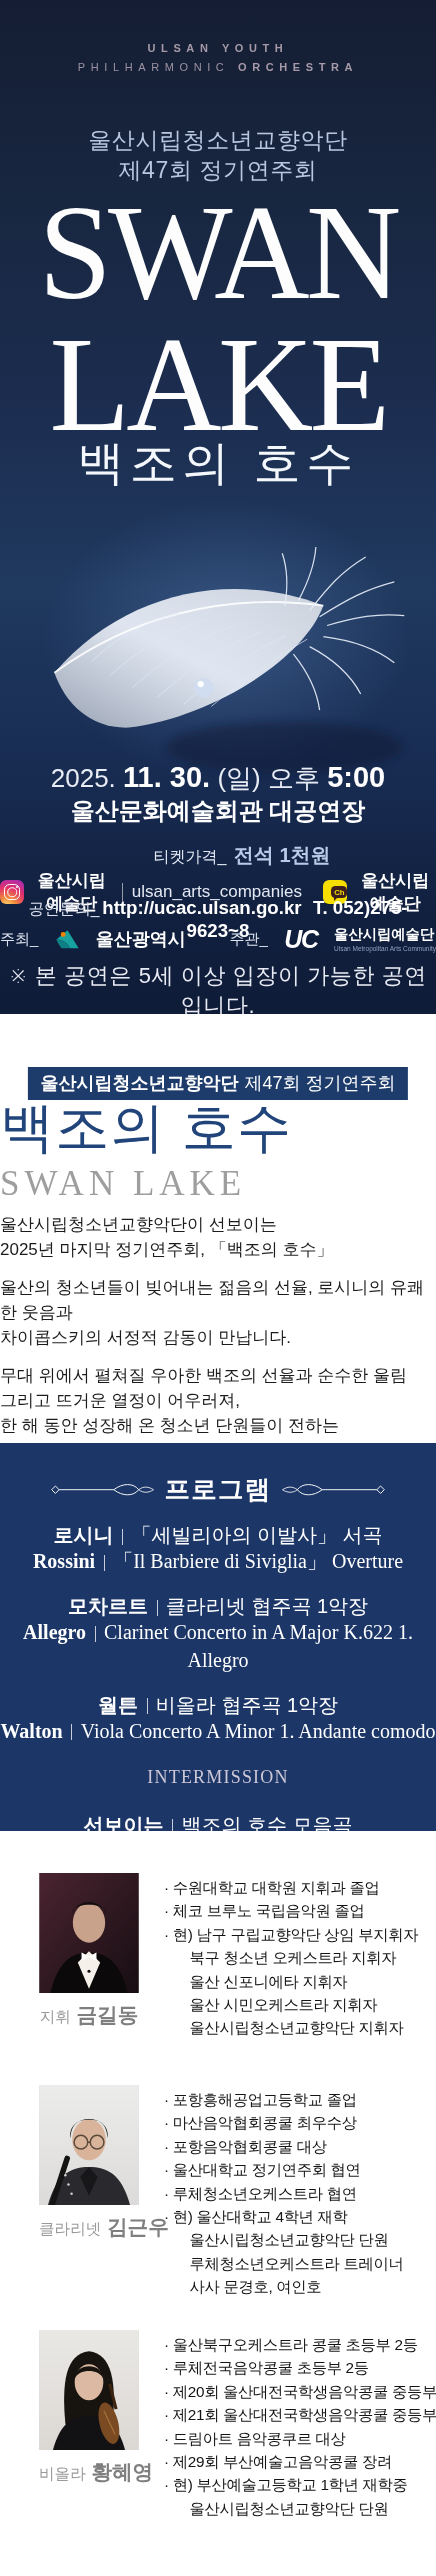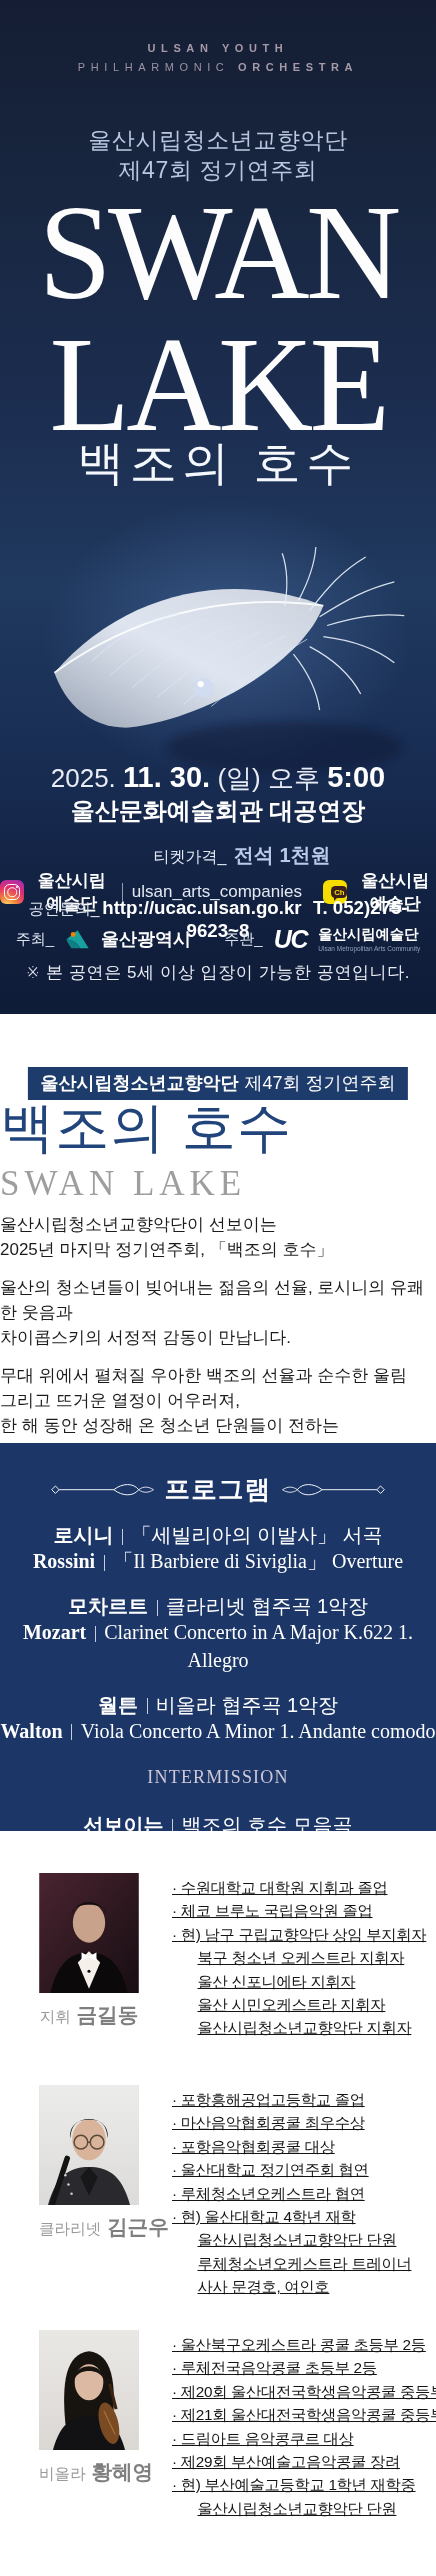--- a/index.html
+++ b/index.html
@@ -35,29 +35,29 @@
   .kk{width:24px;height:24px;border-radius:6.2px;background:#f5dd00;display:flex;align-items:center;justify-content:flex-end;flex:0 0 auto;}
   .kk-bubble{width:16px;height:12px;background:#3c1e1e;border-radius:4.4px;position:relative;color:#f5dd00;font-weight:800;font-size:7.8px;display:flex;align-items:center;justify-content:center;}
   .kk-bubble::after{content:"";position:absolute;left:3.1px;bottom:-3.1px;border:2.5px solid transparent;border-top-color:#3c1e1e;border-left-color:#3c1e1e;}
   .sns-name{font-size:17px;font-weight:800;color:#fff;}
   .sns-id{font-size:17px;font-weight:400;color:#e3e8f2;}
   .sns-sep{width:0.6px;height:17.4px;background:rgba(255,255,255,.55);margin:0 2.5px;}
   .inquiry-line{position:absolute;top:897px;left:0;width:100%;}
   .inquiry-line .lbl{font-size:15.6px;font-weight:400;color:#dfe5f0;margin-right:0;}
   .inquiry-line .url{font-size:18.7px;font-weight:800;color:#fff;}
   .inquiry-line .tel{font-size:18.7px;font-weight:800;color:#fff;margin-left:8.7px;}
-  .hosts-row{position:absolute;top:927px;left:0;width:100%;display:flex;align-items:center;justify-content:center;gap:11px;}
+  .hosts-row{position:absolute;top:927px;left:0;width:100%;display:flex;align-items:center;justify-content:space-between;gap:11px;}
   .host-lbl{font-size:15px;font-weight:300;color:#dfe5f0;}
   .host-name{font-size:18px;font-weight:800;color:#fff;}
   .uc-logo{font-size:25px;font-weight:800;font-style:italic;color:#fff;letter-spacing:-1.2px;line-height:22.4px;}
   .org-block{text-align:left;line-height:1.1;}
   .org-name{font-size:14.3px;font-weight:800;color:#fff;}
   .org-sub{font-size:6.5px;color:#8fa0bd;margin-top:1.9px;}
   .gap20{width:11.2px;}
-  .notice-line{position:absolute;top:961px;left:0;width:100%;font-size:17px;font-weight:300;color:#e8ebf3;letter-spacing:0.6px;}
+  .notice-line{position:absolute;top:961px;left:0;width:100%;font-size:22px;font-weight:300;color:#e8ebf3;letter-spacing:0.6px;}
 
   
   .intro{position:relative;width:436px;height:429px;background:#fff;text-align:left;}
   .badge{position:absolute;top:53px;left:50%;transform:translateX(-50%);background:#1e3c6b;color:#fff;font-size:18px;padding:3.7px 12.5px 5px;white-space:nowrap;}
   .badge .b{font-weight:800;}
   .badge .r{font-weight:400;margin-left:6.2px;}
   .intro-title-kr{position:absolute;top:82px;left:0;width:100%;font-size:54px;font-weight:300;color:#21457b;letter-spacing:1.2px;line-height:62px;}
   .intro-title-en{position:absolute;top:150px;left:0;width:100%;font-family:"Liberation Serif","DejaVu Serif",serif;font-size:35px;color:#9e9e9e;letter-spacing:5px;}
   .intro-copy{position:absolute;top:198px;left:0;width:100%;font-size:17px;line-height:25px;color:#1c1c1c;}
   .intro-copy p{margin:0 0 13px 0;}
@@ -79,21 +79,21 @@
 
   
   .profiles{position:relative;width:436px;height:744px;background:#fff;}
   .profile{position:absolute;left:0;width:436px;display:flex;}
   .photo-col{margin-left:39px;width:100px;flex:0 0 100px;text-align:center;}
   .photo{width:100px;height:120px;overflow:hidden;background:#ddd;}
   .photo svg{display:block;}
   .caption{margin-top:8px;white-space:nowrap;}
   .cap-role{font-size:15.6px;color:#9a9a9a;font-weight:400;margin-right:5.6px;}
   .cap-name{font-size:20.6px;color:#7f7f7f;font-weight:800;}
-  .bio-col{margin-left:33px;padding-top:3.1px;text-align:left;font-size:15.3px;line-height:23.4px;color:#141414;letter-spacing:-0.3px;white-space:nowrap;text-decoration:underline;}
+  .bio-col{margin-left:25px;padding-top:3.1px;text-align:left;font-size:15.3px;line-height:23.4px;color:#141414;letter-spacing:-0.3px;white-space:nowrap;}
   .bio-line{height:23.4px;}
   .bio-line.cont{padding-left:25.5px;}
 </style>
 </head>
 <body>
 
 <div class="page">
 
   <section class="poster">
     <div class="org-lines">
@@ -247,21 +247,21 @@
       </svg>
     </div>
 
     <div class="prog-list">
       <div class="prog-item">
         <div class="prog-kr"><span class="c">로시니</span><span class="psep"></span><span>「세빌리아의 이발사」 서곡</span></div>
         <div class="prog-en"><span class="c">Rossini</span><span class="psep"></span><span>「Il Barbiere di Siviglia」 Overture</span></div>
       </div>
       <div class="prog-item">
         <div class="prog-kr"><span class="c">모차르트</span><span class="psep"></span><span>클라리넷 협주곡 1악장</span></div>
-        <div class="prog-en"><span class="c">Mozart</span><span class="psep"></span><span>Clarinet Concerto in A Major K.622 1. Allegro</span></div>
+        <div class="prog-en"><span class="c">Allegro</span><span class="psep"></span><span>Clarinet Concerto in A Major K.622 1. Allegro</span></div>
       </div>
       <div class="prog-item">
         <div class="prog-kr"><span class="c">월튼</span><span class="psep"></span><span>비올라 협주곡 1악장</span></div>
         <div class="prog-en"><span class="c">Walton</span><span class="psep"></span><span>Viola Concerto A Minor 1. Andante comodo</span></div>
       </div>
       <div class="intermission">INTERMISSION</div>
       <div class="prog-item">
         <div class="prog-kr"><span class="c">선보이는</span><span class="psep"></span><span>백조의 호수 모음곡</span></div>
         <div class="prog-en"><span class="c">Tchaikovsky</span><span class="psep"></span><span>Swan Lake Suite Op. 20a</span></div>
       </div>

